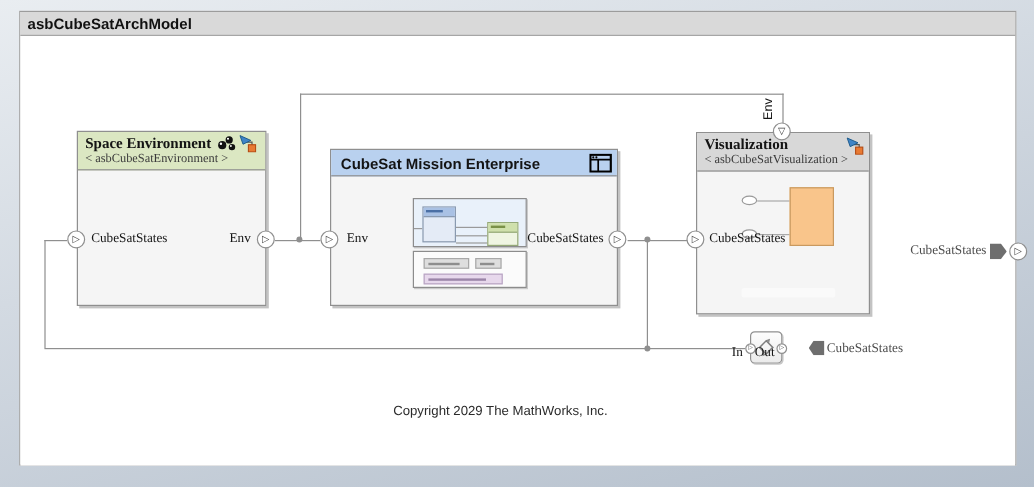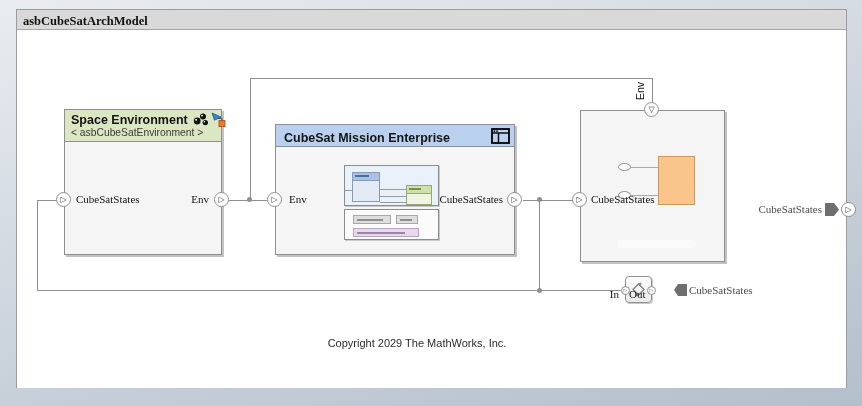--- a/index.html
+++ b/index.html
@@ -8,34 +8,33 @@
     font-family:"Liberation Sans",sans-serif;
     background:linear-gradient(165deg,#e9edf1 0%,#d3dae2 40%,#b4bfcc 100%);
   }
   .frame{
     position:absolute;left:16px;top:9px;width:829px;height:377px;
     border:1px solid #9c9c9c;background:#fff;
   }
   .titlebar{
     height:18px;background:#d9d9d9;border-bottom:1px solid #a6a6a6;
     padding:1px 0 0 6px;
-    font-family:Liberation Serif, serif;
   }
   .titlebar span{font-size:12.5px;font-weight:bold;color:#111;}
   .canvas{position:relative;width:829px;height:358px;background:#ffffff;overflow:visible;}
 
   
   .wire{position:absolute;background:var(--wire,#8f8f8f);}
   .wh{height:1px;} .wv{width:1px;}
   .jdot{position:absolute;width:5px;height:5px;border-radius:50%;background:var(--wire,#8f8f8f);}
 
   
   .block{position:absolute;background:#f5f5f5;border:1px solid #8f8f8f;box-shadow:2px 2px 0 #c3c3c3;box-sizing:border-box;}
   .bhdr{border-bottom:1px solid #8f8f8f;box-sizing:border-box;position:relative;}
-  .hdr2{height:32px;padding:2px 6px 0 6px;}
+  .hdr2{height:32px;padding:2px 6px 0 6px;font-family:Liberation Serif, serif;}
   .hdr1{height:22px;padding:3px 2px 0 8px;}
   .btitle{font-size:12.5px;font-weight:bold;color:#141414;white-space:nowrap;}
   .bsub{font-size:10.3px;color:#3a3a3a;white-space:nowrap;}
   .hrow{display:flex;align-items:center;gap:3px;}
   .hicons{display:flex;align-items:center;gap:1px;margin-left:2px;}
   .corner-ico{position:absolute;top:3px;right:4px;}
 
   
   .pc{position:absolute;width:13px;height:13px;border:1px solid #8f8f8f;border-radius:50%;
       background:#fff;display:flex;align-items:center;justify-content:center;
@@ -159,20 +158,33 @@
         <div class="gbox" style="left:51px;top:5px;width:22px;height:9px;">
             <div class="tbar" style="width:12px;"></div>
           </div>
         <div class="pinkbox" style="left:8px;top:18px;width:66px;height:9px;">
             <div class="tbar" style="width:48px;"></div>
           </div>
       </div>
     </div>
 
     <div class="block" style="left:563px;top:80px;width:145px;height:152px;">
+      <div class="bhdr hdr2" style="background:var(--visualization-header,#d8d8d8);">
+        <div class="hrow">
+          <span class="btitle">Visualization</span>
+        </div>
+        <div class="bsub">&lt; asbCubeSatVisualization &gt;</div>
+        <span class="corner-ico">
+          <svg width="15" height="15" viewBox="0 0 15 15">
+            <path d="M6.5 6.5 L11 6.5 L11 9.5" stroke="#555" fill="none" stroke-width="1"></path>
+            <path d="M1 1 L10 5 L3.5 8.2 Z" fill="#3f84c7" stroke="#1c5a8a" stroke-width="0.8"></path>
+            <rect x="8" y="8.6" width="6" height="6" fill="#e87a33" stroke="#b34a12" stroke-width="0.9"></rect>
+          </svg>
+        </span>
+      </div>
 
       <div class="oval" style="left:37px;top:52px;"></div>
       <div class="oval" style="left:37px;top:80px;"></div>
       <div class="pline" style="left:50px;top:56px;width:27px;"></div>
       <div class="pline" style="left:50px;top:84px;width:27px;"></div>
       <div class="orange" style="left:77px;top:45px;width:37px;height:49px;"></div>
       <div class="faint" style="left:37px;top:129px;width:78px;height:8px;"></div>
     </div>
 
     <div class="adapter">

